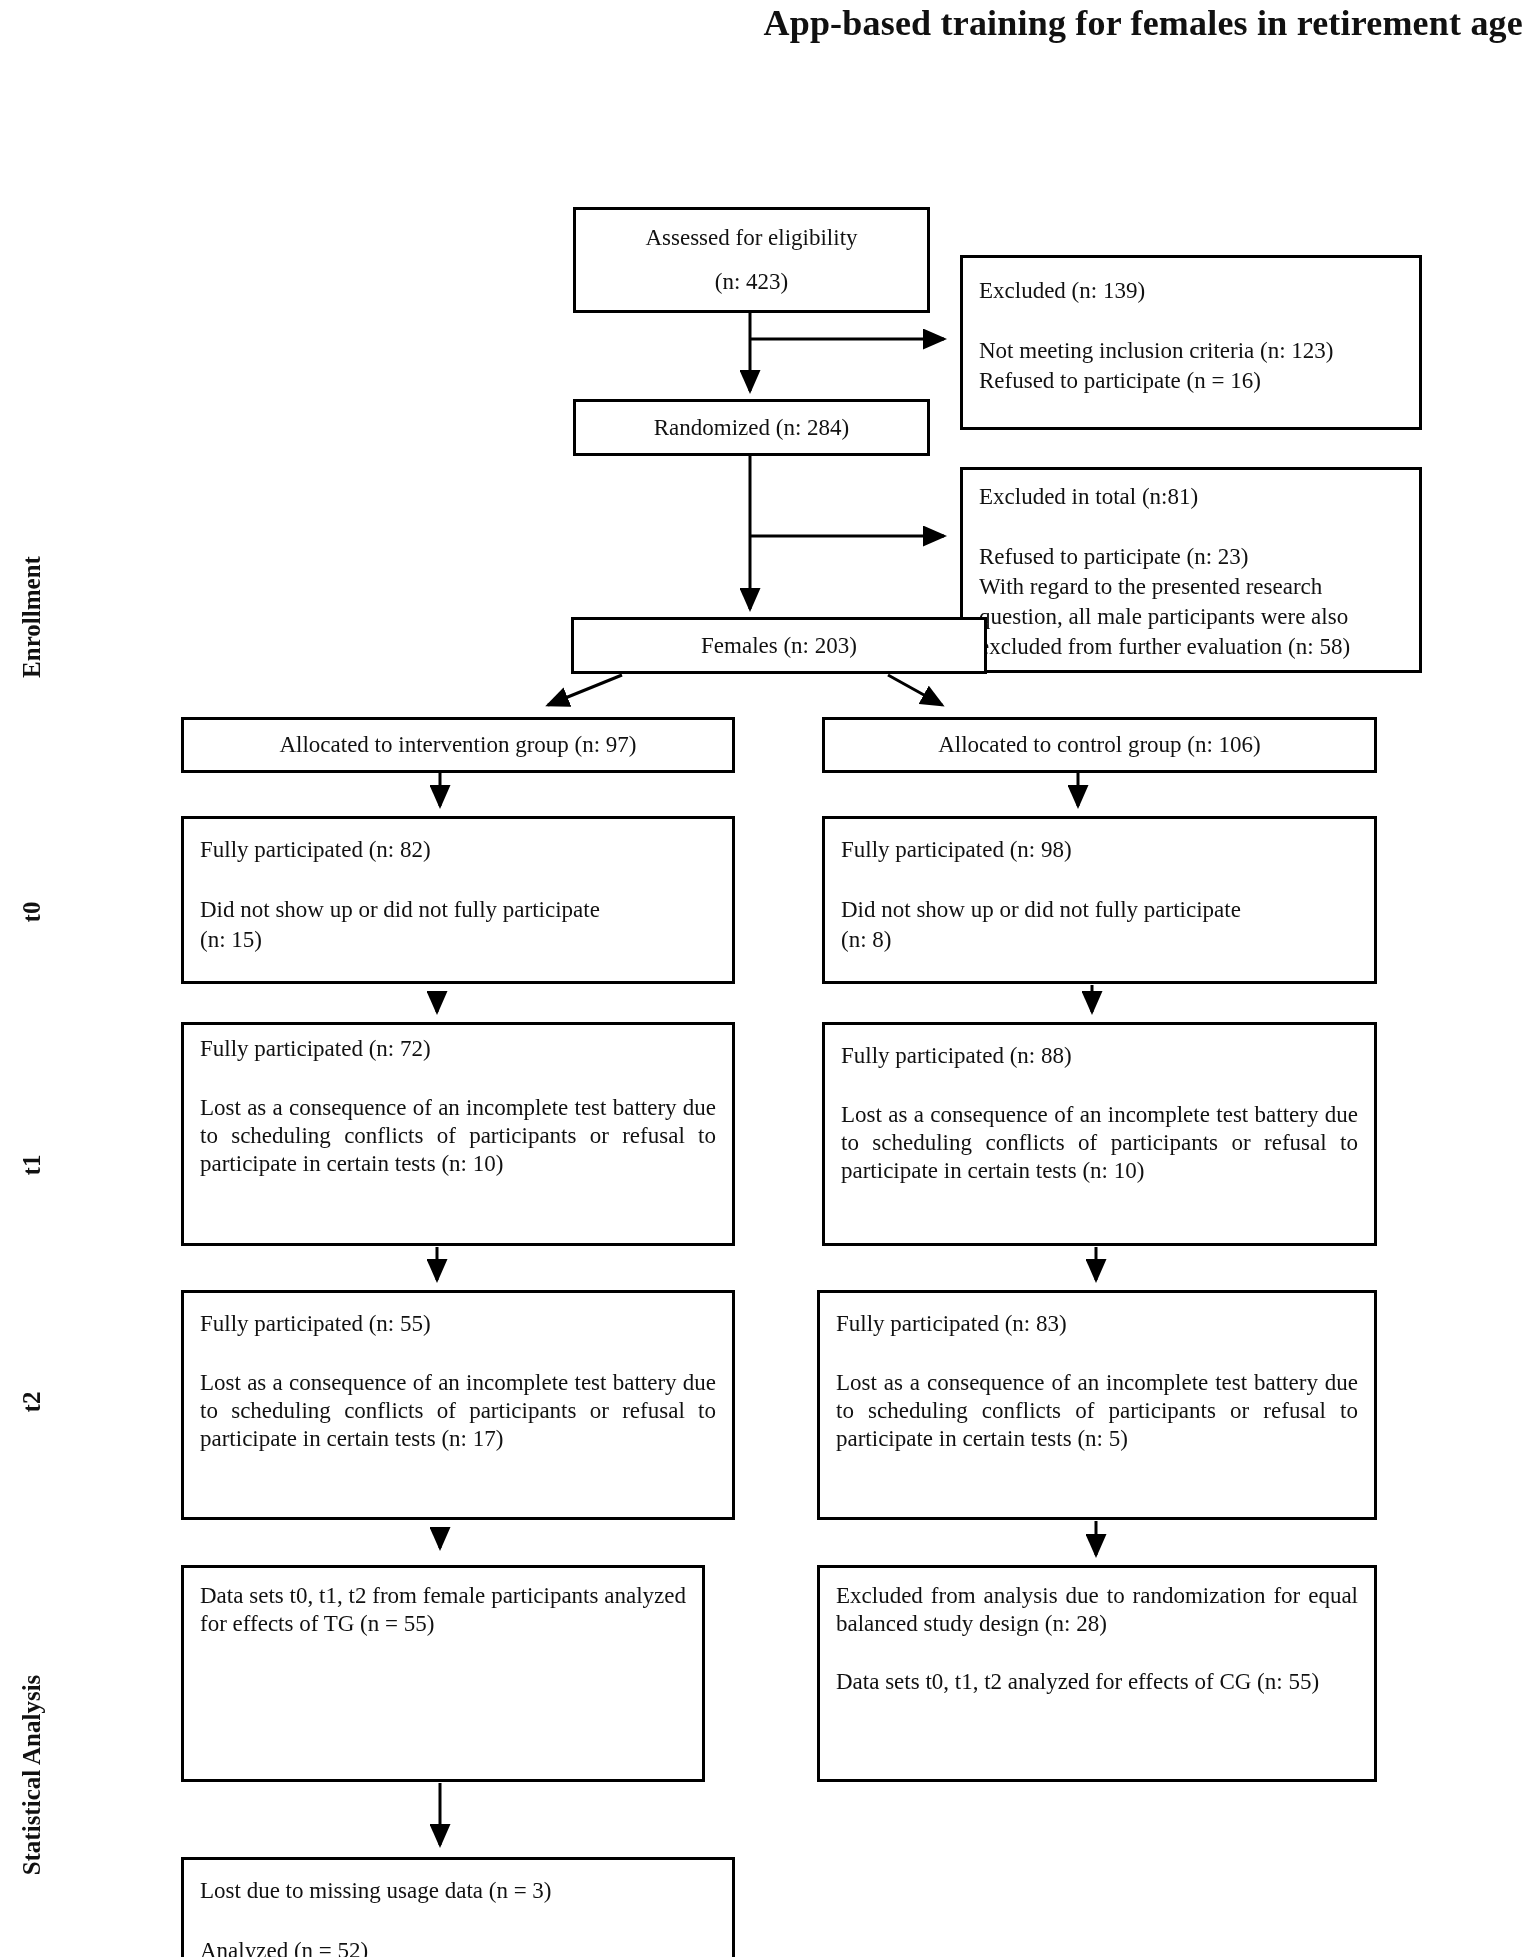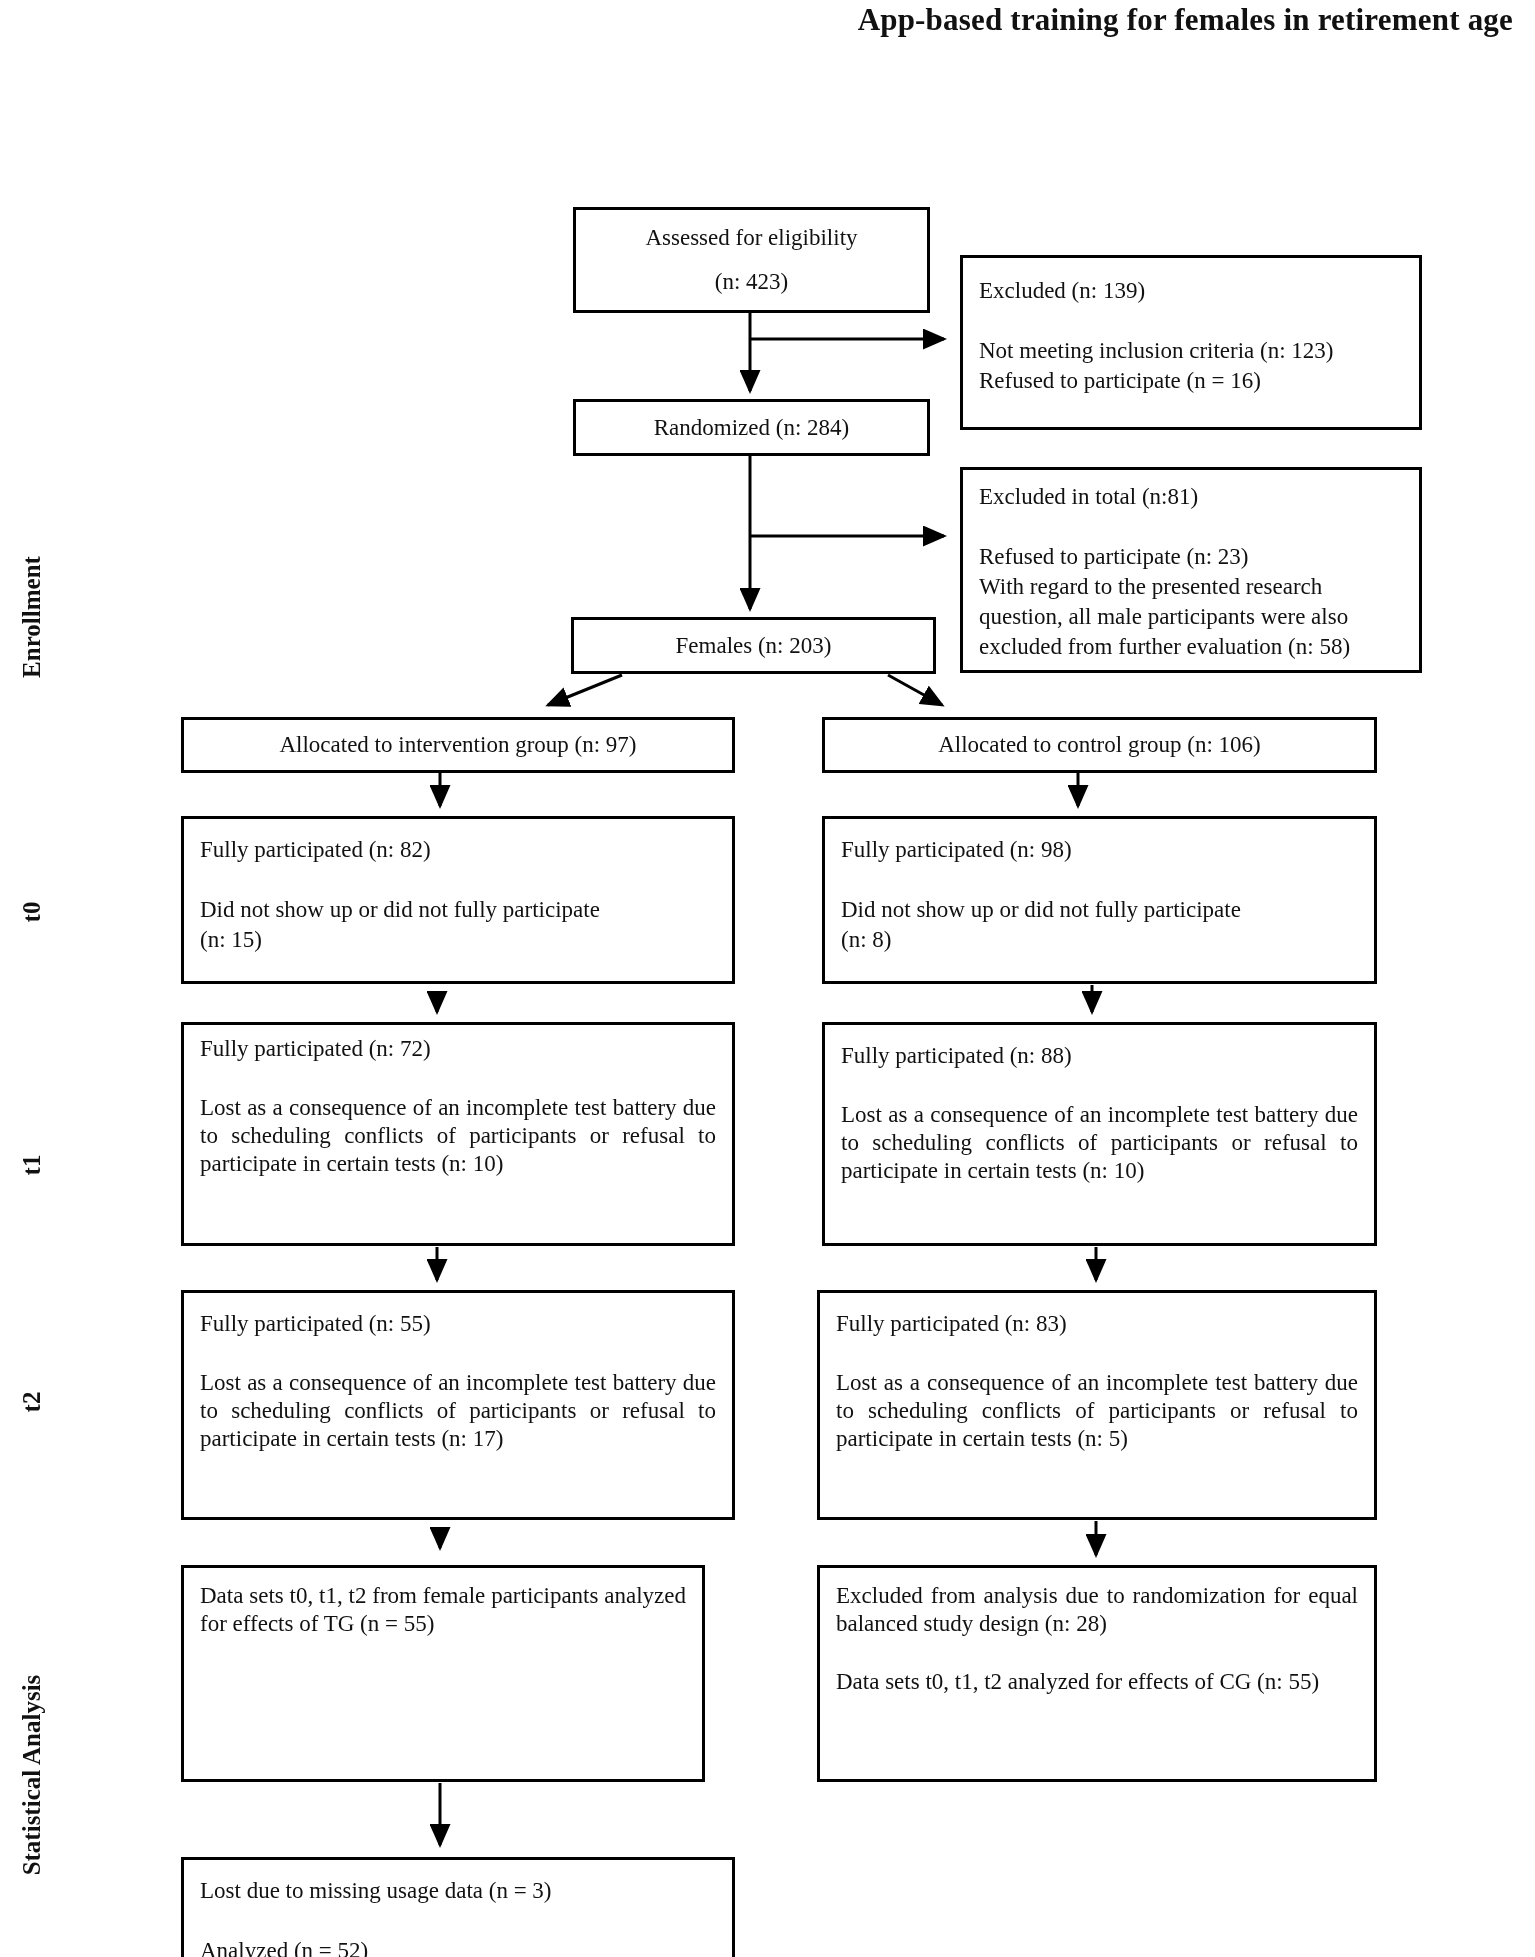--- a/index.html
+++ b/index.html
@@ -6,22 +6,22 @@
   .canvas {
     position:relative;
     width:1535px; height:1957px;
     background:#ffffff;
     overflow:hidden;
     font-family:"Liberation Serif","DejaVu Serif",serif;
     color:#111111;
   }
   .title {
     position:absolute;
-    top:2px; right:22px;
-    font-size:31px; font-weight:bold;
+    top:2px; right:12px;
+    font-size:36px; font-weight:bold;
     white-space:nowrap;
     letter-spacing:0.2px;
   }
   .stage-label {
     position:absolute;
     transform:translate(-50%,-50%) rotate(-90deg);
     font-size:25px; font-weight:bold;
     white-space:nowrap;
   }
   .arrows { position:absolute; left:0; top:0; }
@@ -99,21 +99,21 @@
     <div>Randomized (n: 284)</div>
   </div>
 
   <div class="box" style="left:960px; top:467px; width:462px; height:206px; padding-top:12px;">
     <div>Excluded in total (n:81)</div>
     <div class="blank"></div>
     <div>Refused to participate (n: 23)</div>
     <div>With regard to the presented research question, all male participants were also excluded from further evaluation (n: 58)</div>
   </div>
 
-  <div class="box center" style="left:571px; top:617px; width:365px; height:57px;">
+  <div class="box center" style="left:571px; top:617px; width:416px; height:57px;">
     <div>Females (n: 203)</div>
   </div>
 
   <div class="box center" style="left:181px; top:717px; width:554px; height:56px;">
     <div>Allocated to intervention group (n: 97)</div>
   </div>
   <div class="box center" style="left:822px; top:717px; width:555px; height:56px;">
     <div>Allocated to control group (n: 106)</div>
   </div>
 

